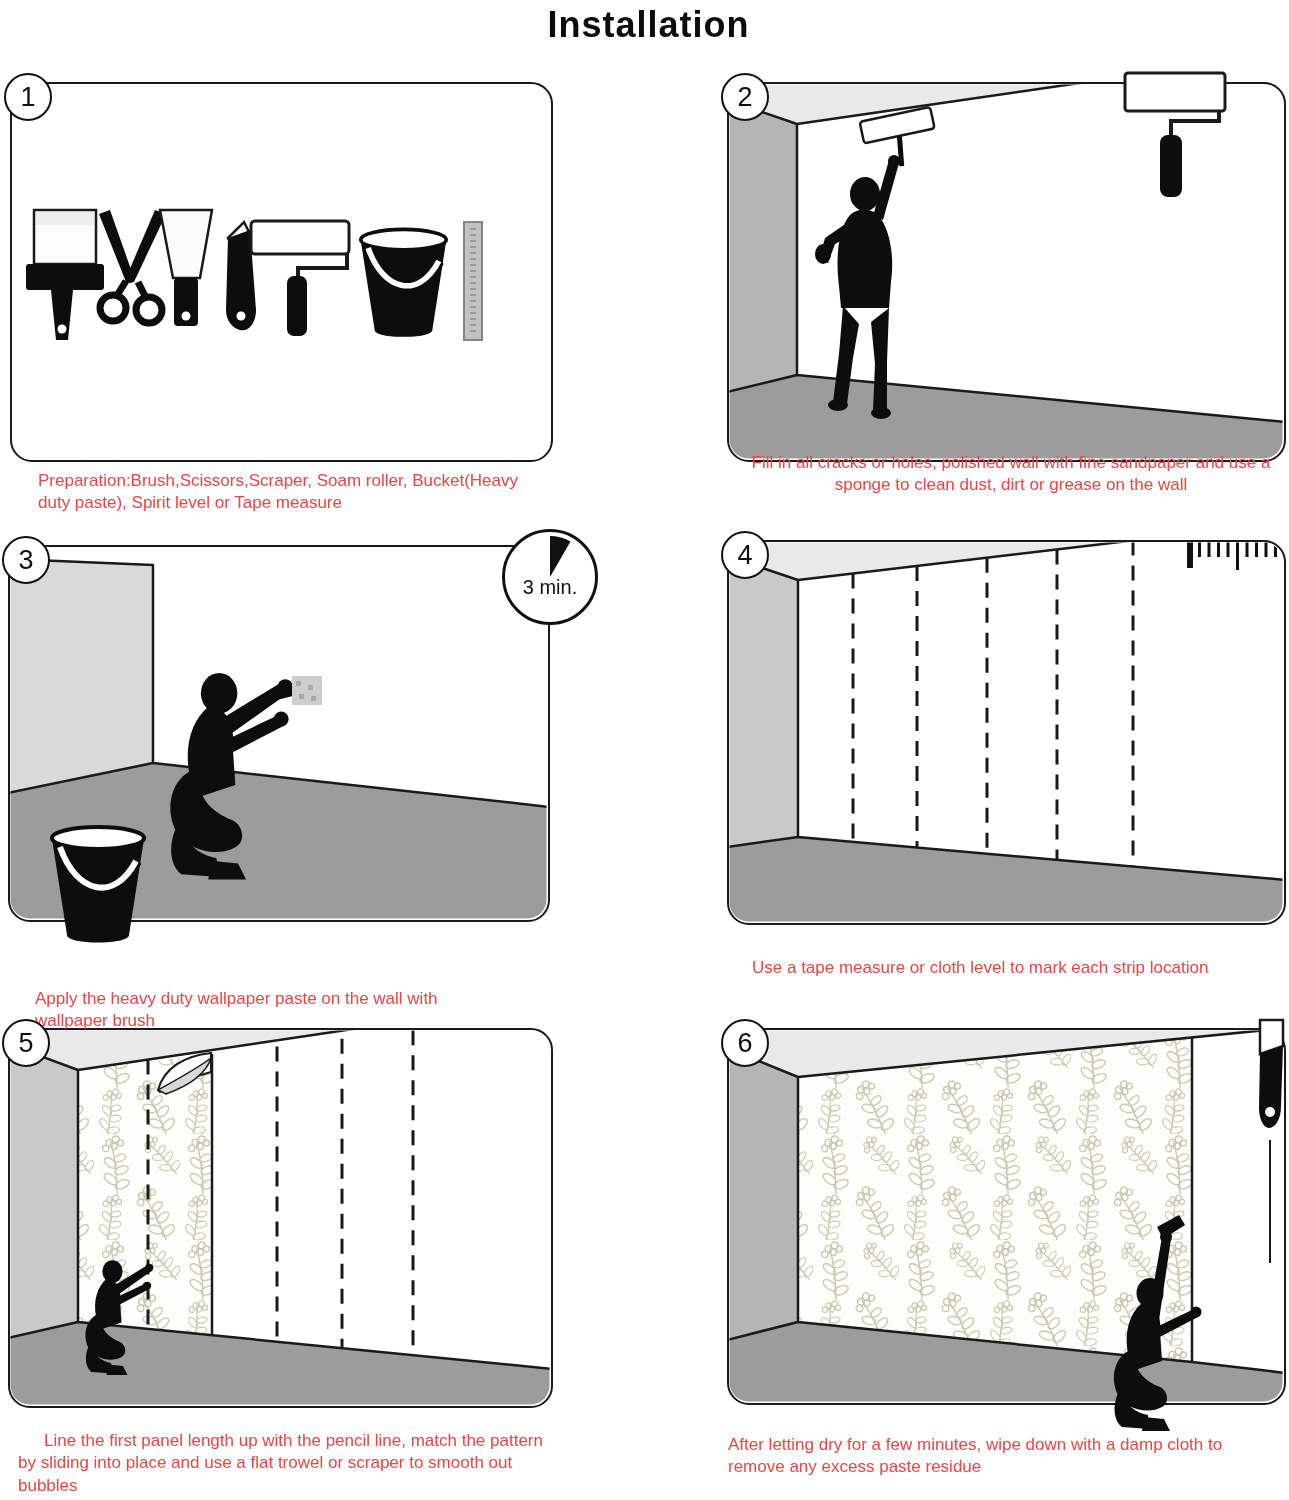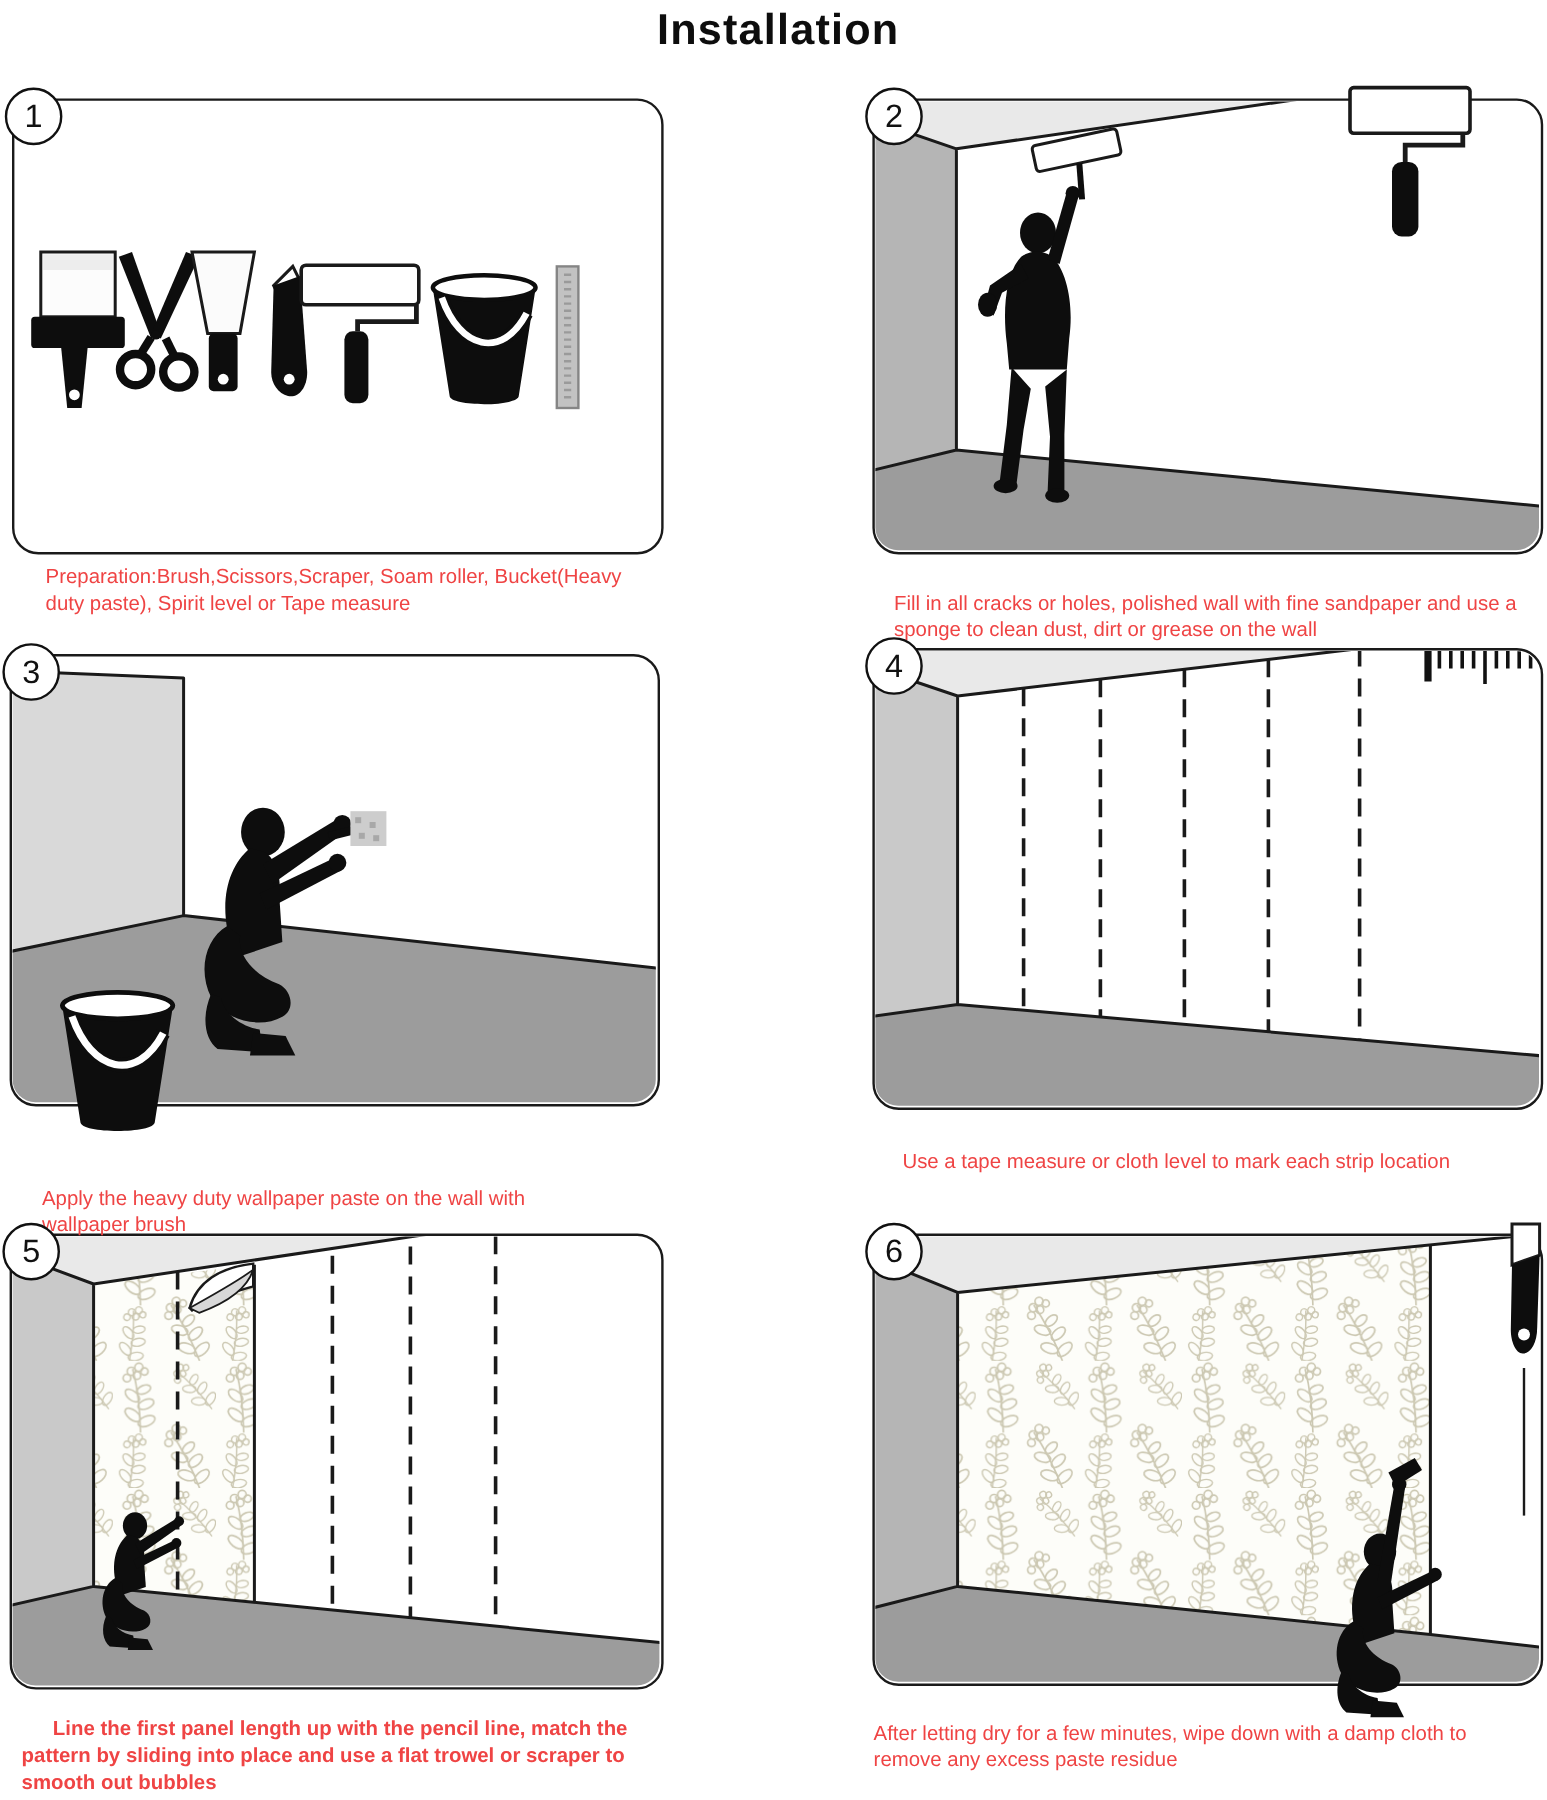--- a/index.html
+++ b/index.html
@@ -18,21 +18,21 @@
   .room,.fx{position:absolute;left:-2.5px;top:-2.5px;overflow:visible;}
   .room{clip-path:inset(3px round 19px);}
   .badge{
     position:absolute;left:-8px;top:-11px;width:44px;height:44px;border-radius:50%;
     background:#fff;border:2.5px solid #111;display:flex;align-items:center;justify-content:center;
     font-size:27px;color:#111;z-index:5;
   }
   .caption{
     position:absolute;margin:0;font-size:17px;line-height:1.32;color:#ef4444;white-space:normal;
   }
-  .caption.indent{text-indent:26px;font-weight:bold;}
+  .caption.indent{text-indent:26px;}
   .timer{
     position:absolute;width:96px;height:96px;border-radius:50%;background:#fff;
     border:3px solid #111;box-sizing:border-box;z-index:6;
   }
   .timer svg{position:absolute;left:0;top:0;width:100%;height:100%;}
   .timer-label{
     position:absolute;left:0;right:0;top:44px;text-align:center;font-size:20px;color:#111;
   }
   .c-ceiling{fill:var(--ceiling,#e9e9e9);}
   .c-side{fill:var(--side-wall,#b5b5b5);}
@@ -198,20 +198,26 @@
       <rect x="284" y="131" width="30" height="29" fill="#cdcdcd"></rect>
       <rect x="288" y="136" width="5" height="5" fill="#a8a8a8"></rect>
         <rect x="300" y="140" width="5" height="5" fill="#a8a8a8"></rect>
       <rect x="291" y="149" width="5" height="5" fill="#a8a8a8"></rect>
         <rect x="303" y="151" width="5" height="5" fill="#a8a8a8"></rect>
     </g>
   </svg>
   <svg class="fx" width="542" height="377" viewBox="0 0 542 377">
     <use href="#bucket" transform="translate(40,274)"></use>
   </svg>
+  <div class="timer" style="left:492px;top:-18px;">
+    <svg viewBox="0 0 90 90">
+        <path d="M45,45 L45,4 A41,41 0 0 1 65.5,9.5 Z" fill="#111"></path>
+      </svg>
+    <span class="timer-label">3 min.</span>
+  </div>
   <div class="badge">
       <span>3</span>
     </div>
 </div>
 
 <div class="panel" style="left:727px;top:540px;width:559px;height:385px;">
   <svg class="room" width="559" height="385" viewBox="0 0 559 385">
     <polygon class="c-ceiling" points="0,0 410,0 71,40 0,16"></polygon>
     <polygon class="c-side-mid" points="0,16 71,40 71,297 0,307"></polygon>
     <polygon class="c-floor" points="0,307 71,297 559,340 559,385 0,385"></polygon>
@@ -291,17 +297,17 @@
       <use href="#croucher2"></use>
       <path d="M53,-48 L75,-60 L81,-50 L59,-36 Z"></path>
     </g>
   </svg>
   <div class="badge">
       <span>6</span>
     </div>
 </div>
 
 <p class="caption" style="left:38px;top:470px;width:480px;">Preparation:Brush,Scissors,Scraper, Soam roller, Bucket(Heavy duty paste), Spirit level or Tape measure</p>
-<p class="caption" style="left:745px;top:492px;width:532px;">Fill in all cracks or holes, polished wall with fine sandpaper and use a sponge to clean dust, dirt or grease on the wall</p>
+<p class="caption" style="left:745px;top:452px;width:532px;text-align:center;">Fill in all cracks or holes, polished wall with fine sandpaper and use a sponge to clean dust, dirt or grease on the wall</p>
 <p class="caption" style="left:35px;top:988px;width:470px;">Apply the heavy duty wallpaper paste on the wall with wallpaper brush</p>
 <p class="caption" style="left:752px;top:957px;width:535px;">Use a tape measure or cloth level to mark each strip location</p>
 <p class="caption indent" style="left:18px;top:1430px;width:545px;">Line the first panel length up with the pencil line, match the pattern by sliding into place and use a flat trowel or scraper to smooth out bubbles</p>
 <p class="caption" style="left:728px;top:1434px;width:505px;">After letting dry for a few minutes, wipe down with a damp cloth to remove any excess paste residue</p>
 
 </body></html>

